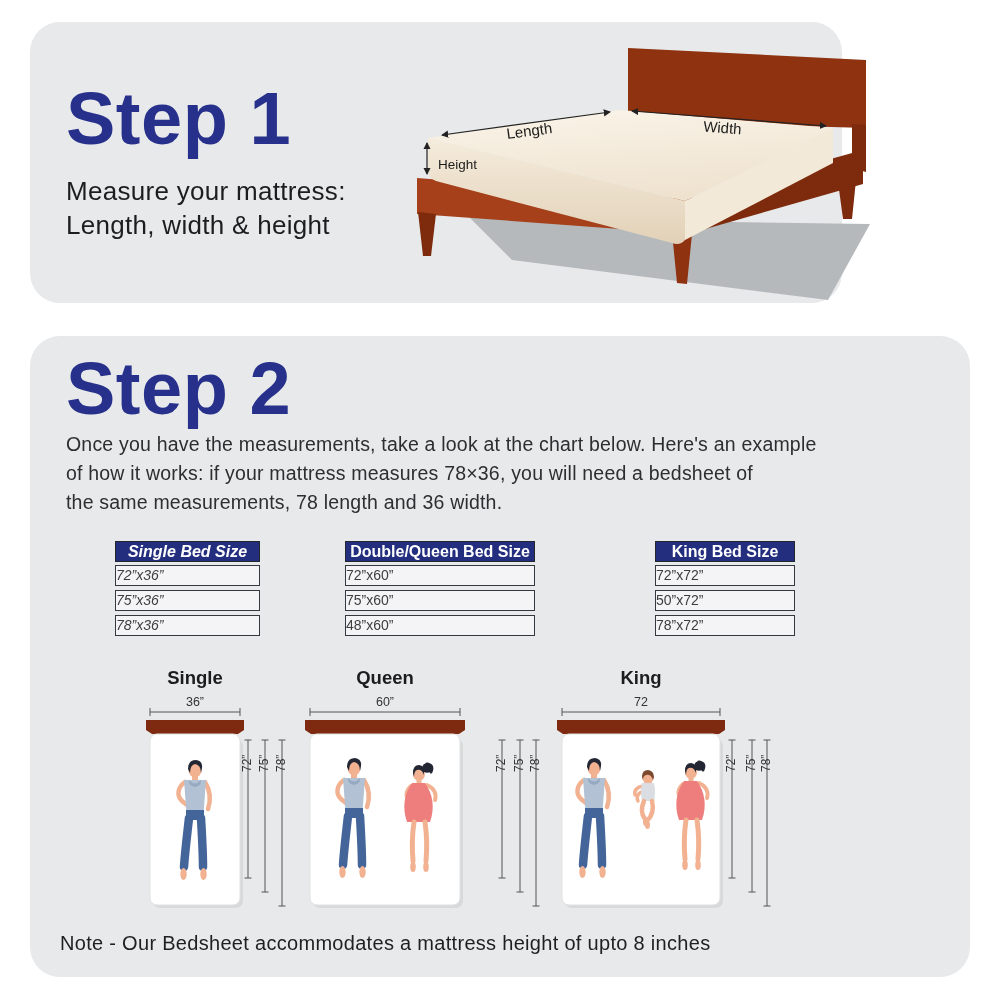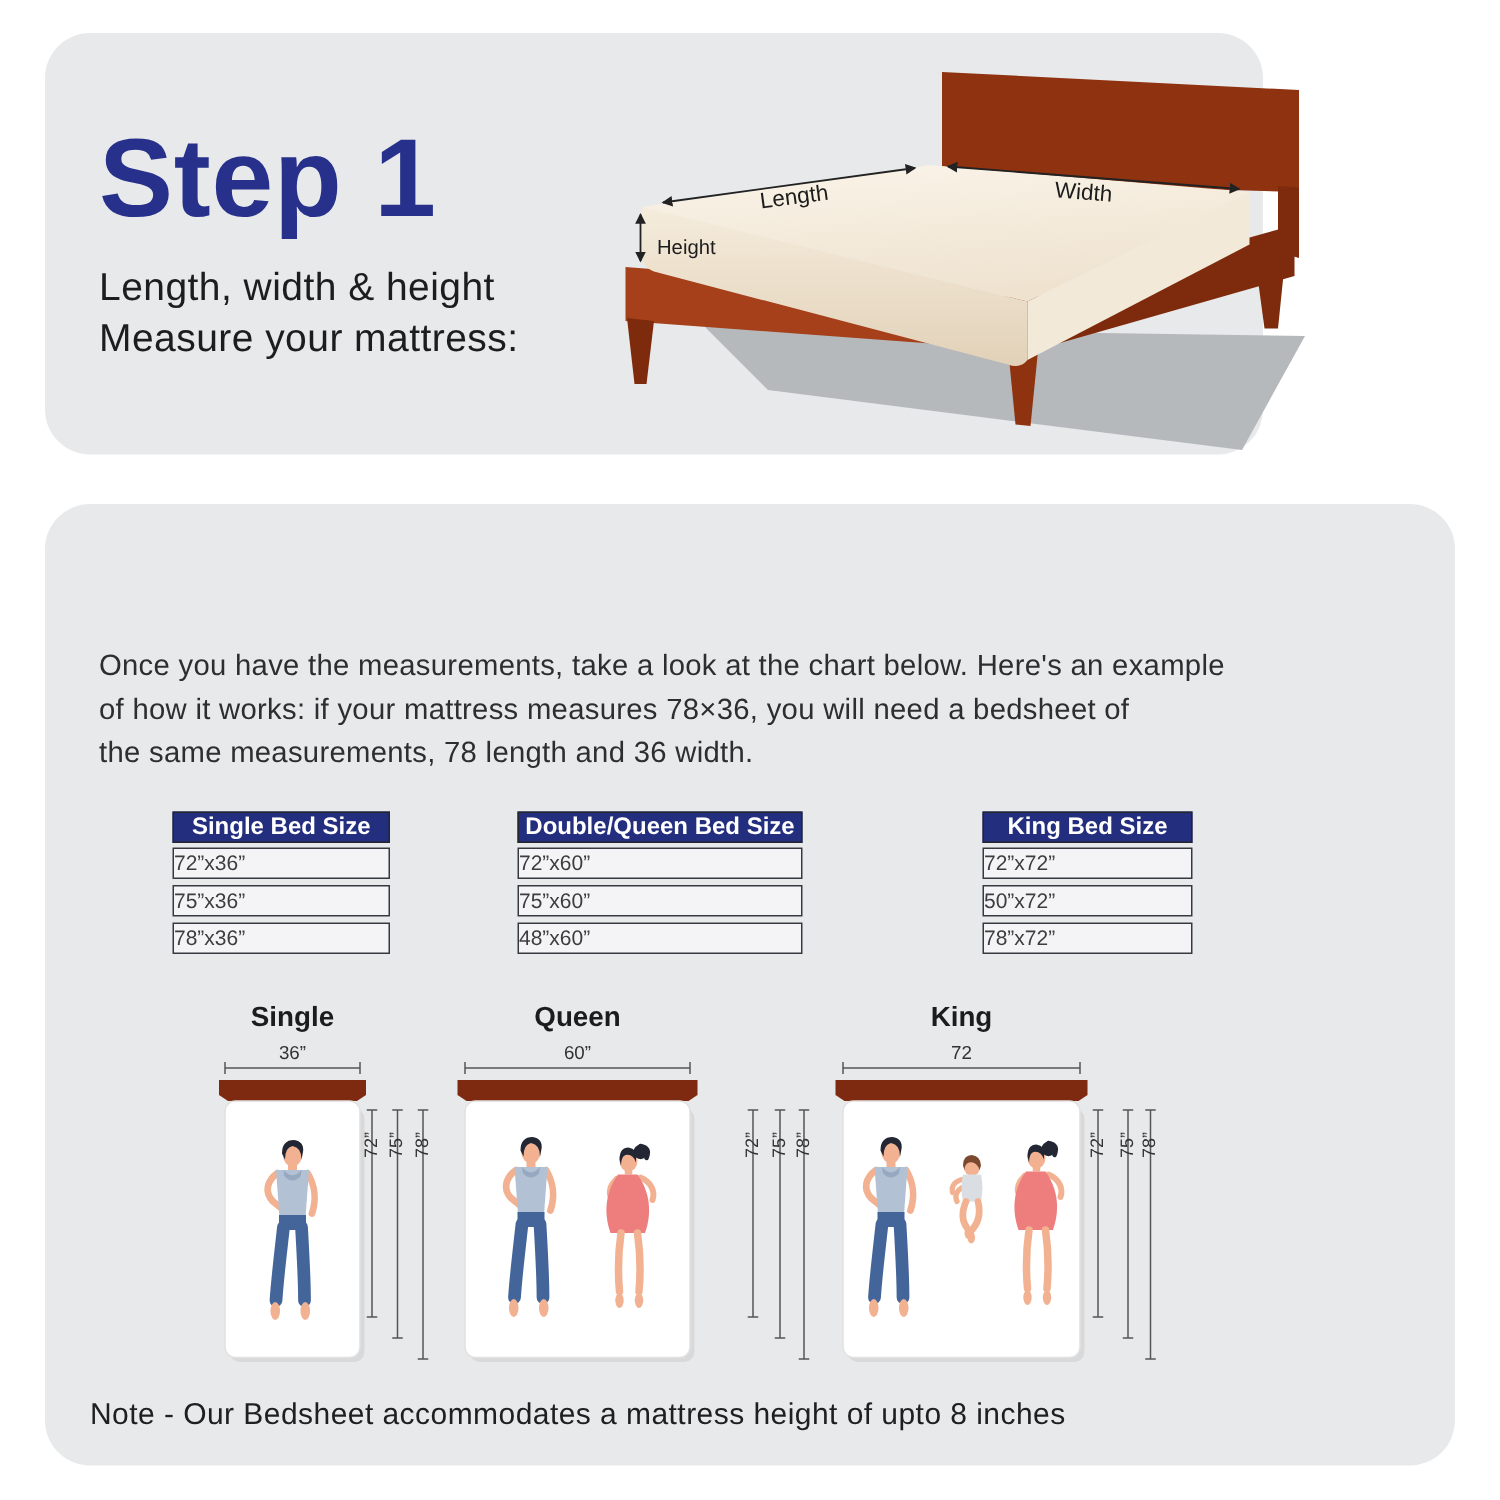--- a/index.html
+++ b/index.html
@@ -23,21 +23,21 @@
     color:#1d1d1f;letter-spacing:0.3px;
   }
   .paragraph{
     position:absolute;left:36px;top:94px;font-size:19.5px;line-height:29px;
     color:#2e2e30;letter-spacing:0.2px;white-space:nowrap;
   }
 
   #bed-illustration{position:absolute;left:370px;top:0px;}
 
   .size-table{position:absolute;top:205px;}
-  #table-single{left:85px;width:145px;}
+  #table-single{left:85px;width:145px;font-style:italic;}
   #table-queen{left:315px;width:190px;}
   #table-king{left:625px;width:140px;}
   .size-table .hd{
     background:#232e7e;border:1.5px solid #23262c;color:#ffffff;
     font-weight:bold;font-size:16px;text-align:center;height:19px;
     line-height:19px;margin-bottom:3px;
   }
   .size-table .cell{
     background:#f4f4f6;border:1.5px solid #35393f;font-size:14px;
     color:#3d3d40;text-align:left;height:19px;line-height:19px;margin-bottom:4px;
@@ -98,22 +98,22 @@
       <path d="M24,31 C26,39 24,46 19,51" stroke="#f2b292" stroke-width="4.5" fill="none" stroke-linecap="round"></path>
       <ellipse cx="17.5" cy="52" rx="2.5" ry="4" fill="#f2b292"></ellipse>
       <ellipse cx="19.5" cy="55" rx="2.5" ry="4" fill="#f2b292"></ellipse>
     </g>
   </defs>
 </svg>
 
 <div class="panel" id="panel1">
   <div class="step-title" id="step1-title">Step 1</div>
   <div class="subtitle">
+    <div>Measure your mattress:</div>
     <div>Length, width &amp; height</div>
-    <div>Measure your mattress:</div>
   </div>
 
   <svg id="bed-illustration" width="565" height="281" viewBox="0 0 565 281">
     <defs>
       <marker id="arr" markerWidth="7" markerHeight="7" refX="5.2" refY="3" orient="auto-start-reverse">
         <path d="M0,0 L6,3 L0,6 Z" fill="#222"></path>
       </marker>
       <linearGradient id="matTop" x1="0" y1="0" x2="0.3" y2="1">
         <stop offset="0" stop-color="#faf4e9"></stop>
           <stop offset="1" stop-color="#efe3d0"></stop>
@@ -144,20 +144,21 @@
     <line x1="232" y1="89" x2="426" y2="104" stroke="#222" stroke-width="1.2" marker-start="url(#arr)" marker-end="url(#arr)"></line>
     <line x1="27" y1="121" x2="27" y2="152" stroke="#222" stroke-width="1.2" marker-start="url(#arr)" marker-end="url(#arr)"></line>
 
     <text transform="translate(130,114) rotate(-7.5)" font-size="15" fill="#1c1c1c" text-anchor="middle">Length</text>
     <text transform="translate(322,111) rotate(4.5)" font-size="15" fill="#1c1c1c" text-anchor="middle">Width</text>
     <text x="38" y="147" font-size="13.5" fill="#1c1c1c">Height</text>
   </svg>
 </div>
 
 <div class="panel" id="panel2">
+  <div class="step-title" id="step2-title">Step 2</div>
 
   <div class="paragraph">
     <div>Once you have the measurements, take a look at the chart below. Here's an example</div>
     <div>of how it works: if your mattress measures 78×36, you will need a bedsheet of</div>
     <div>the same measurements, 78 length and 36 width.</div>
   </div>
 
   <div class="size-table" id="table-single">
     <div class="hd">Single Bed Size</div>
     <div class="cell">72”x36”</div>

